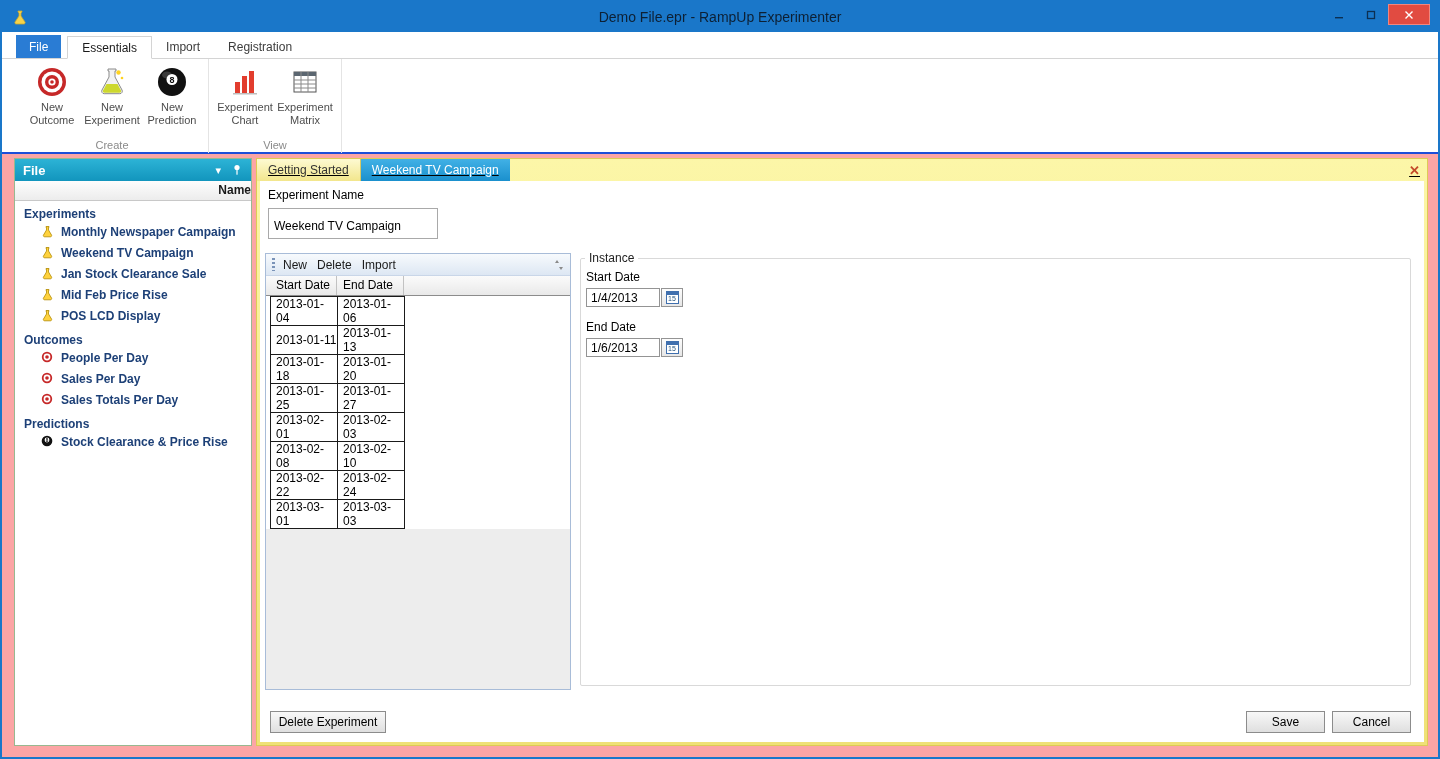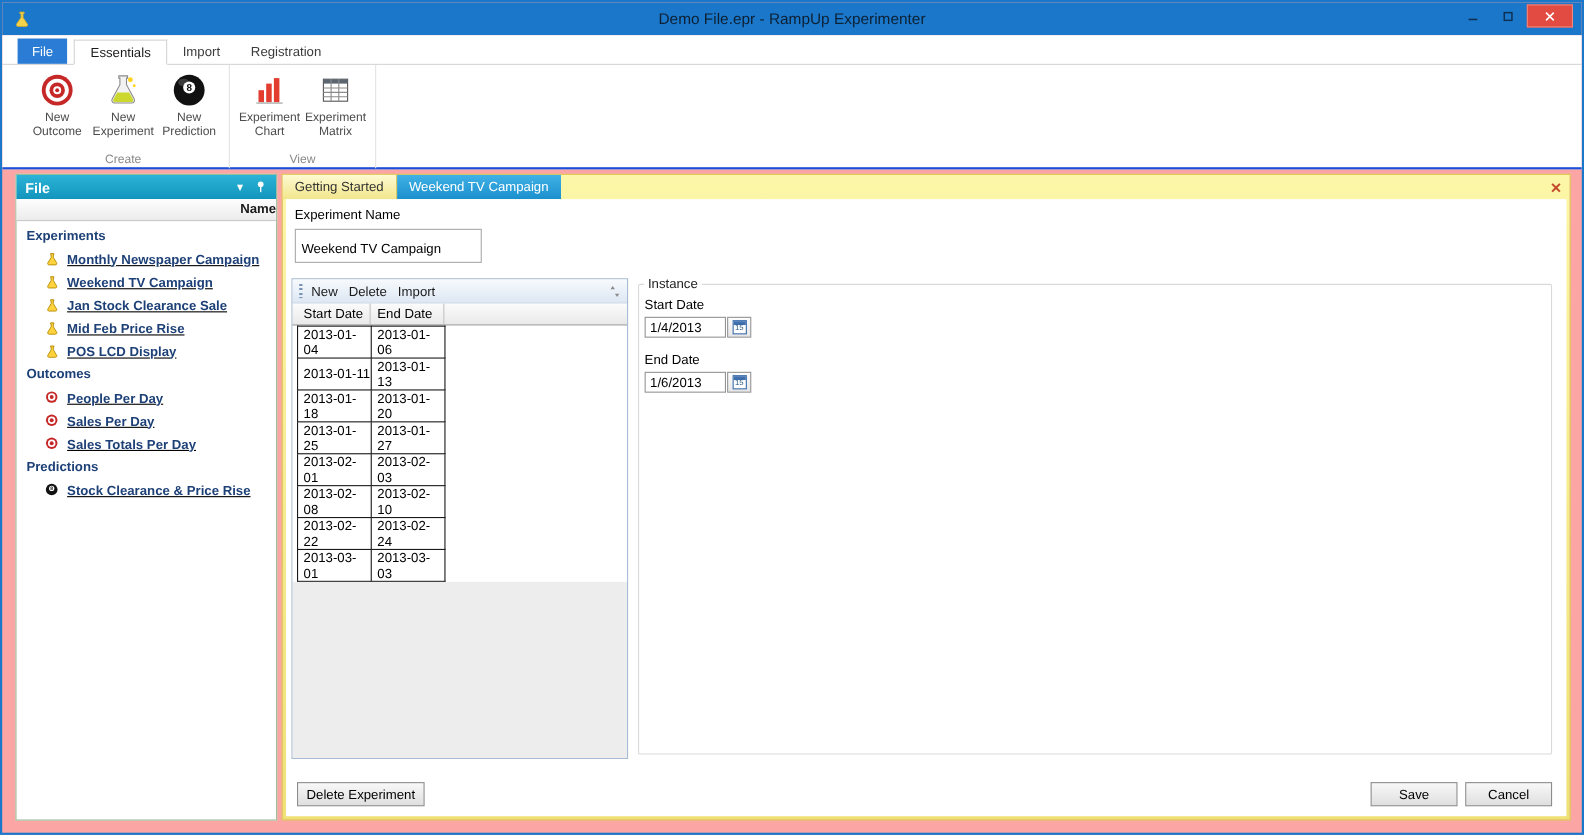--- a/index.html
+++ b/index.html
@@ -29,26 +29,26 @@
 
   
   .datapanel { position:absolute; left:12px; top:156px; width:238px; height:588px; background:#fff; border:1px solid #98b890; display:flex; flex-direction:column; }
   .dp-header { height:22px; background:linear-gradient(#2cb3d6,#1295bd); color:#fff; display:flex; align-items:center; padding:0 8px; }
   .dp-title { font-size:13px; font-weight:bold; flex:1; }
   .dp-chevron { font-size:11px; margin-right:10px; cursor:pointer; }
   .dp-pin { width:12px; height:12px; cursor:pointer; display:inline-flex; }
   .dp-colheader { height:20px; background:linear-gradient(#fdfdfd,#ececec); border-bottom:1px solid #c8c8c8; text-align:right; font-size:12px; font-weight:600; color:#1a1a1a; line-height:19px; }
   .tree { flex:1; overflow:hidden; padding-top:3px; }
   .tree-cat { height:21px; line-height:21px; padding-left:9px; font-size:12px; font-weight:600; color:#1d4077; cursor:pointer; }
-  .tree-item { height:21px; display:flex; align-items:center; padding-left:26px; cursor:pointer;text-decoration:underline; }
+  .tree-item { height:21px; display:flex; padding-left:26px; cursor:pointer; }
   .tree-item .ti-icon { width:13px; height:13px; display:inline-flex; margin-right:7px; flex:0 0 auto; }
   .tree-item .ti-label { font-size:12px; font-weight:600; color:#1d4077; white-space:nowrap; }
 
   
-  .docarea { position:absolute; left:254px; top:156px; width:1172px; height:588px; background:linear-gradient(#fcf6a8,#efe176); border:1px solid #ddcb55; }
+  .docarea { position:absolute; left:254px; top:156px; width:1172px; height:588px; background:linear-gradient(#fcf6a8,#efe176); border:1px solid #ddcb55;text-decoration:underline; }
   .tabstrip { height:22px; display:flex; align-items:stretch; }
   .doctab { padding:0 11px; font-size:12px; display:flex; align-items:center; cursor:pointer; }
   .doctab.plain { background:linear-gradient(#fdfad2,#f2e68c); color:#333; border-right:1px solid #d8c964; }
   .doctab.active { background:linear-gradient(#41b1e6,#1a90cd); color:#fff; }
   .doc-close { margin-left:auto; padding:0 7px; display:flex; align-items:center; color:#c34a2a; font-size:13px; font-weight:bold; cursor:pointer; }
   .doc-content { position:absolute; left:3px; right:3px; top:22px; bottom:3px; background:#fff; }
 
   .lbl { font-size:12px; color:#000; }
   .expname-label { position:absolute; left:8px; top:7px; }
   .expname-input { position:absolute; left:8px; top:27px; width:170px; height:31px; border:1px solid #a9a9a9; font-size:12px; padding:4px 5px 0 5px; font-family:"Liberation Sans",sans-serif; vertical-align:top; }

